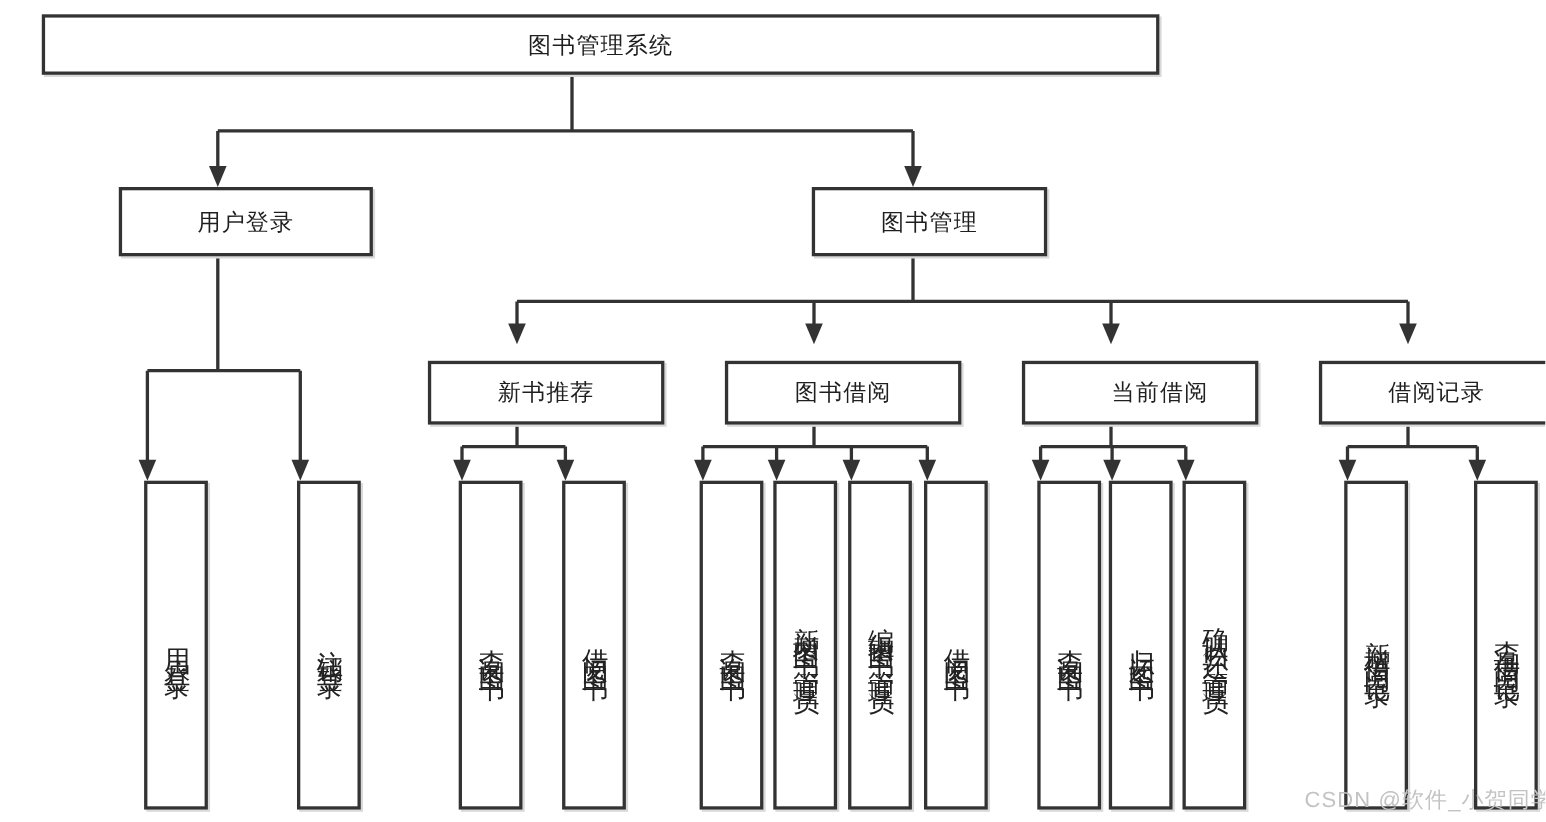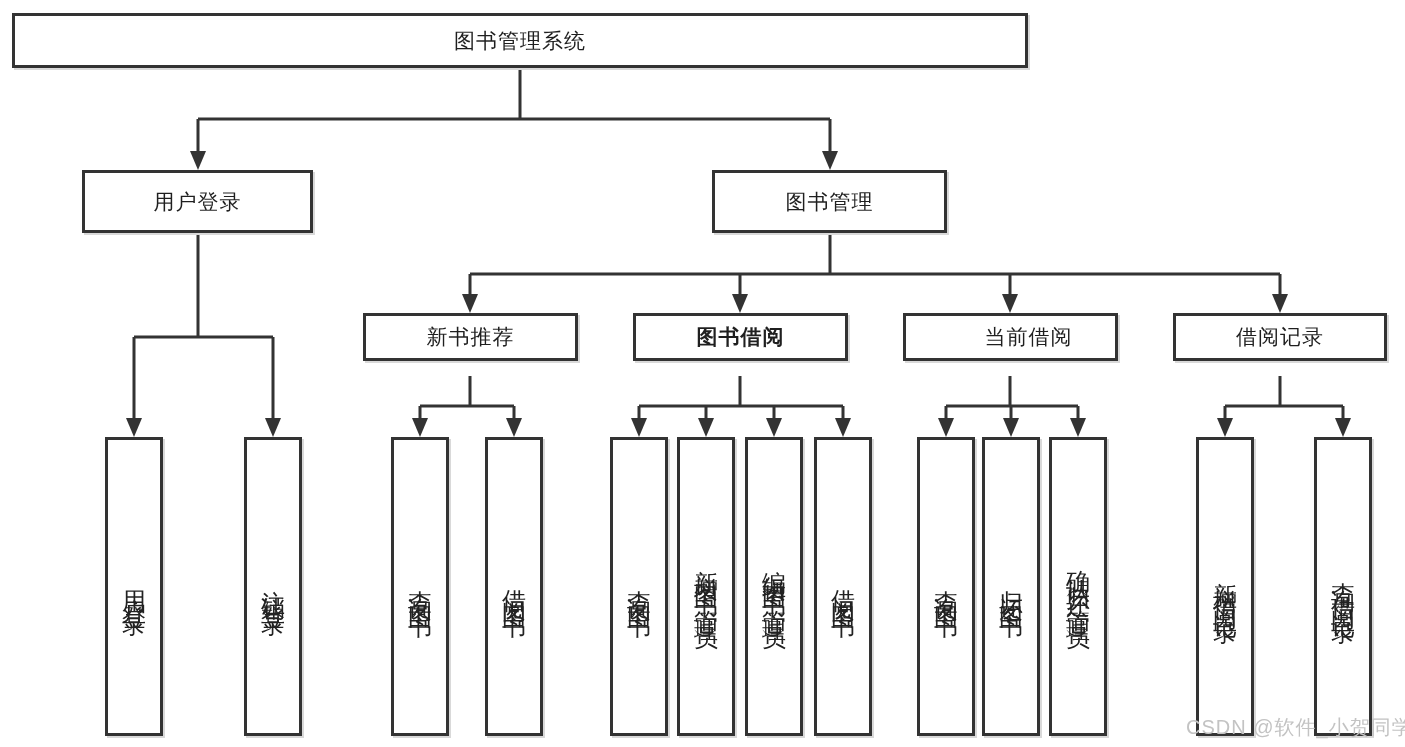--- a/index.html
+++ b/index.html
@@ -13,28 +13,29 @@
   #wires{position:absolute;left:0;top:0;z-index:1;}
   .node{
     position:absolute;
     box-sizing:border-box;
     border:3px solid #333333;
     background:#ffffff;
     box-shadow:2px 2px 0 #d9d9d9;
     display:flex;align-items:center;justify-content:center;
     z-index:2;
     color:#1f1f1f;
+    margin-left:26px;
   }
   .hnode{font-size:21px;letter-spacing:1px;}
   .root{left:12px;top:13px;width:1016px;height:55px;}
   .l2a{left:82px;top:170px;width:231px;height:63px;}
-  .l2b{left:712px;top:170px;width:235px;height:63px;}
-  .l3{top:313px;height:48px;width:215px;}
+  .l2b{left:712px;top:170px;width:214px;height:63px;}
+  .l3{top:328px;height:58px;width:215px;}
   .l3a{left:363px;}
-  .l3b{left:633px;font-weight:bold;}
+  .l3b{left:633px;}
   .l3c{left:903px;padding-left:36px;}
   .l3d{left:1173px;width:214px;}
   .leaf{top:437px;height:299px;width:58px;}
   .leaf span{
     writing-mode:vertical-rl;
     font-size:24px;
     letter-spacing:8px;
     line-height:1;
     color:#222222;
     white-space:nowrap;

